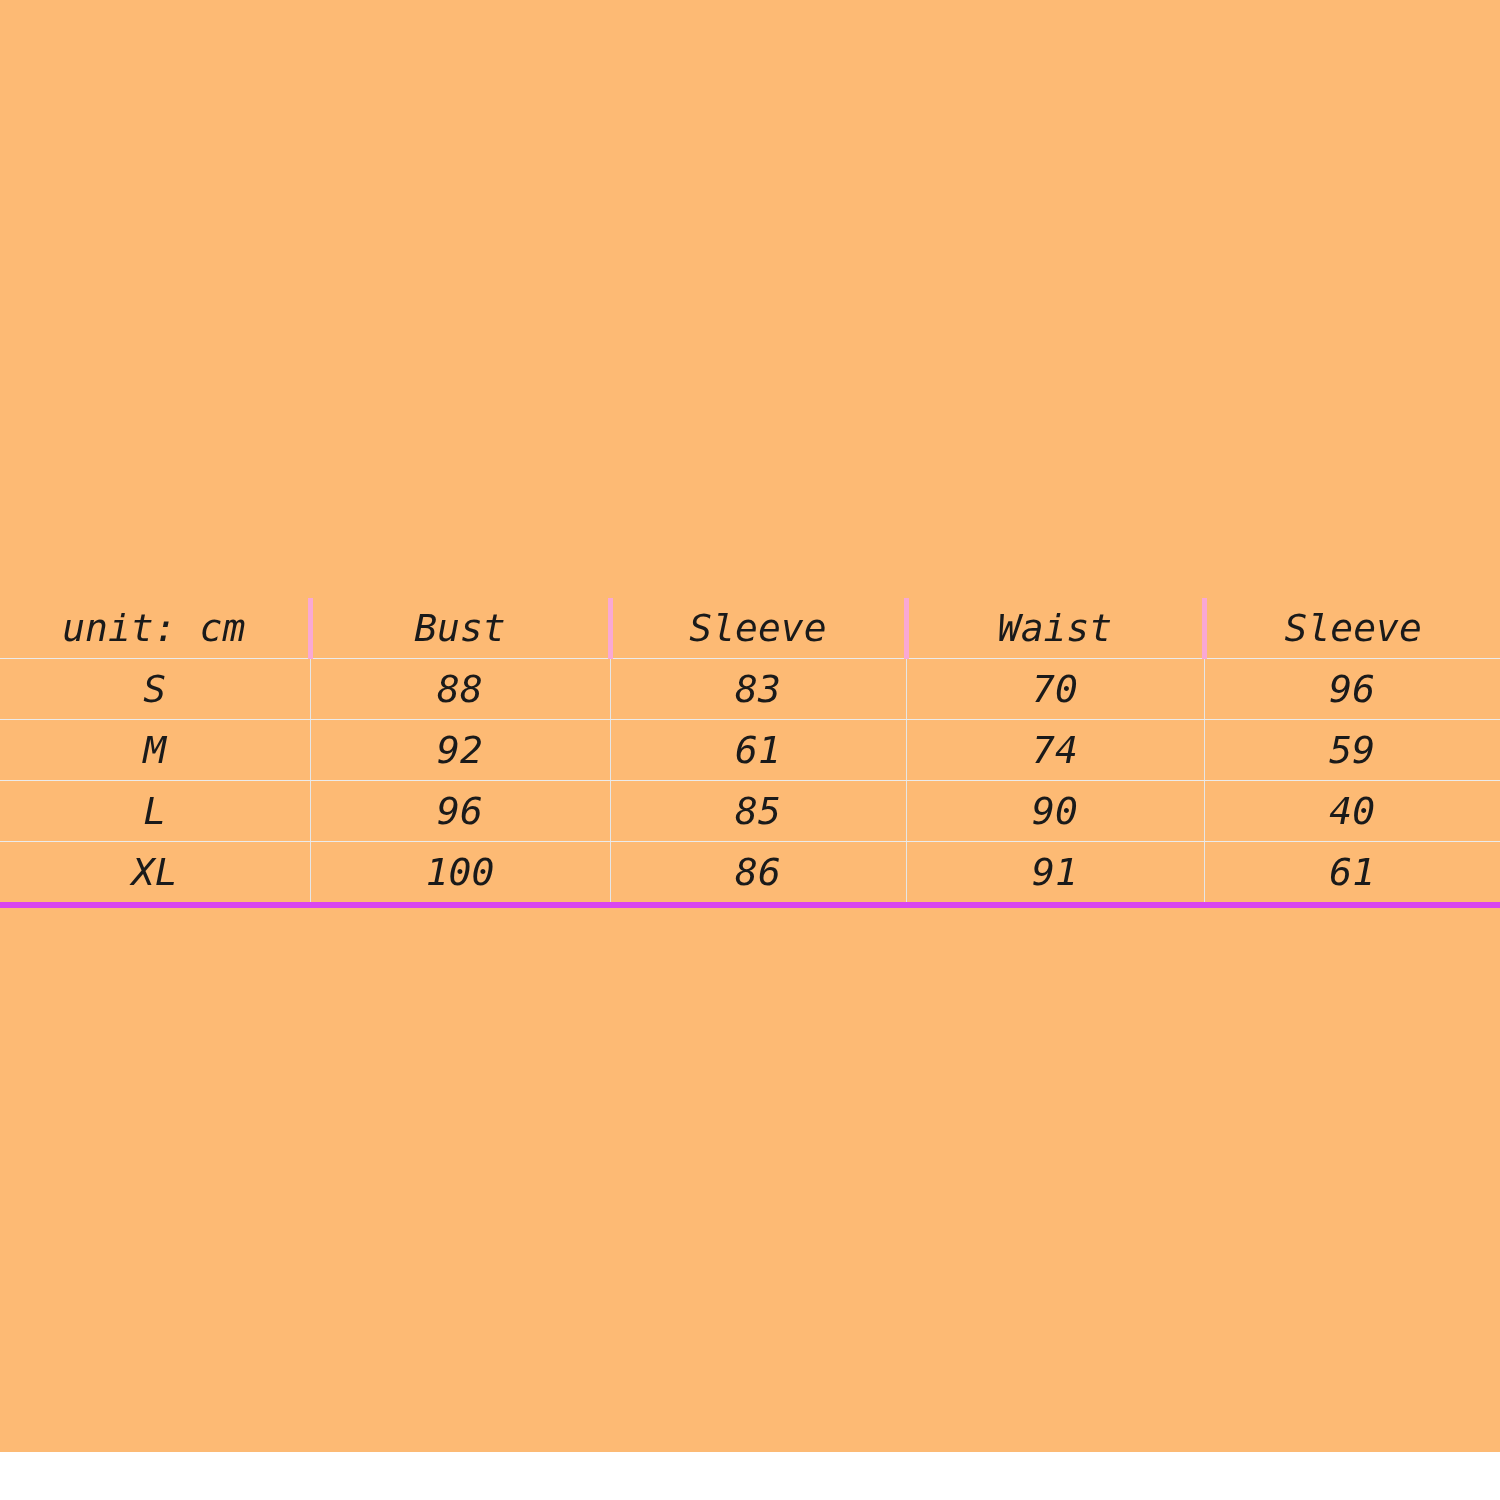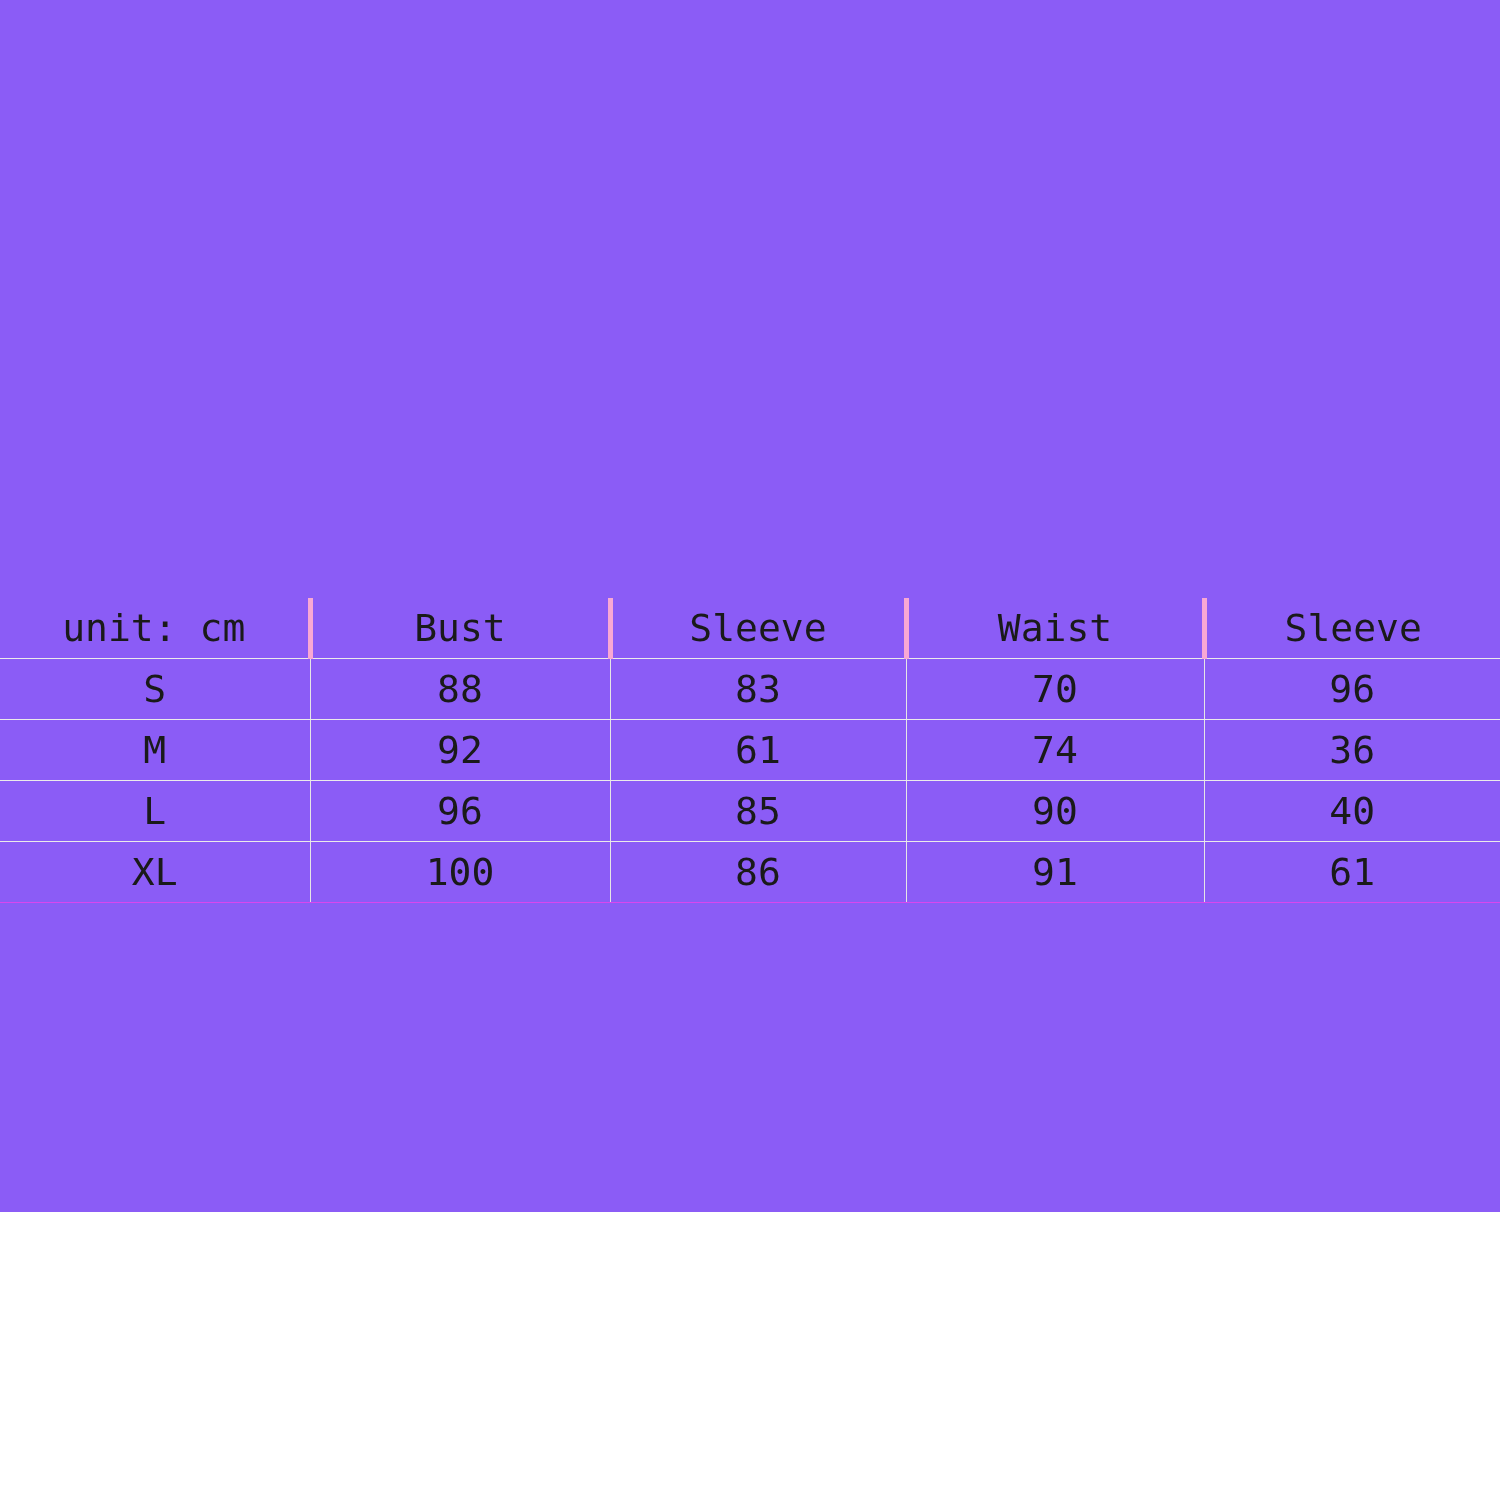--- a/index.html
+++ b/index.html
@@ -3,23 +3,24 @@
 <meta charset="utf-8">
 <style>
   html, body {
     margin: 0;
     padding: 0;
     background: #ffffff;
   }
   .page {
     position: relative;
     width: 1500px;
-    height: 1212px;
-    background: #8b5cf6;
+    height: 1452px;
+    background: #fdba74;
     overflow: hidden;
+    font-style: italic;
   }
   .size-table-wrap {
     position: absolute;
     left: 0px;
     top: 598px;
     width: 1500px;
   }
   table.size-table {
     border-collapse: collapse;
     width: 1500px;
@@ -50,21 +51,21 @@
     border-right: 1px solid #e6e6e6;
     border-bottom: 1px solid #ebebeb;
   }
   table.size-table tbody td {
     height: 60px;
     font-size: 38px;
     line-height: 60px;
     border-bottom: 1px solid #ebebeb;
   }
   table.size-table tbody tr:last-child td {
-    border-bottom: 1px solid #d946ef;
+    border-bottom: 6px solid #d946ef;
   }
   
   table.size-table th:first-child,
   table.size-table td:first-child { border-left: none; }
   table.size-table th:last-child,
   table.size-table td:last-child { border-right: none; }
 
   .unit-cell {
     font-size: 36px;
   }
@@ -101,21 +102,21 @@
           <td>88</td>
           <td>83</td>
           <td>70</td>
           <td>96</td>
         </tr>
         <tr>
           <td class="size-cell">M</td>
           <td>92</td>
           <td>61</td>
           <td>74</td>
-          <td>36</td>
+          <td>59</td>
         </tr>
         <tr>
           <td class="size-cell">L</td>
           <td>96</td>
           <td>85</td>
           <td>90</td>
           <td>40</td>
         </tr>
         <tr>
           <td class="size-cell">XL</td>

